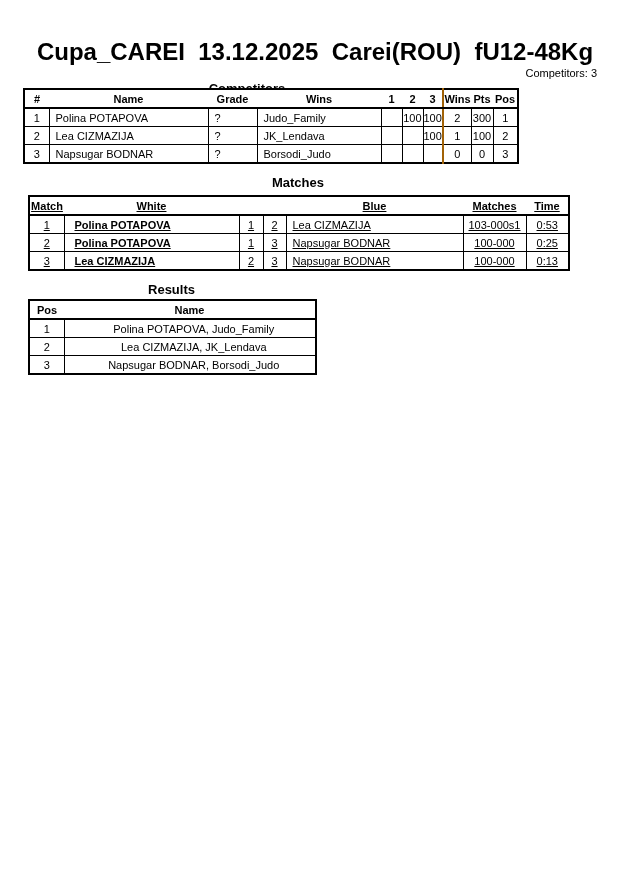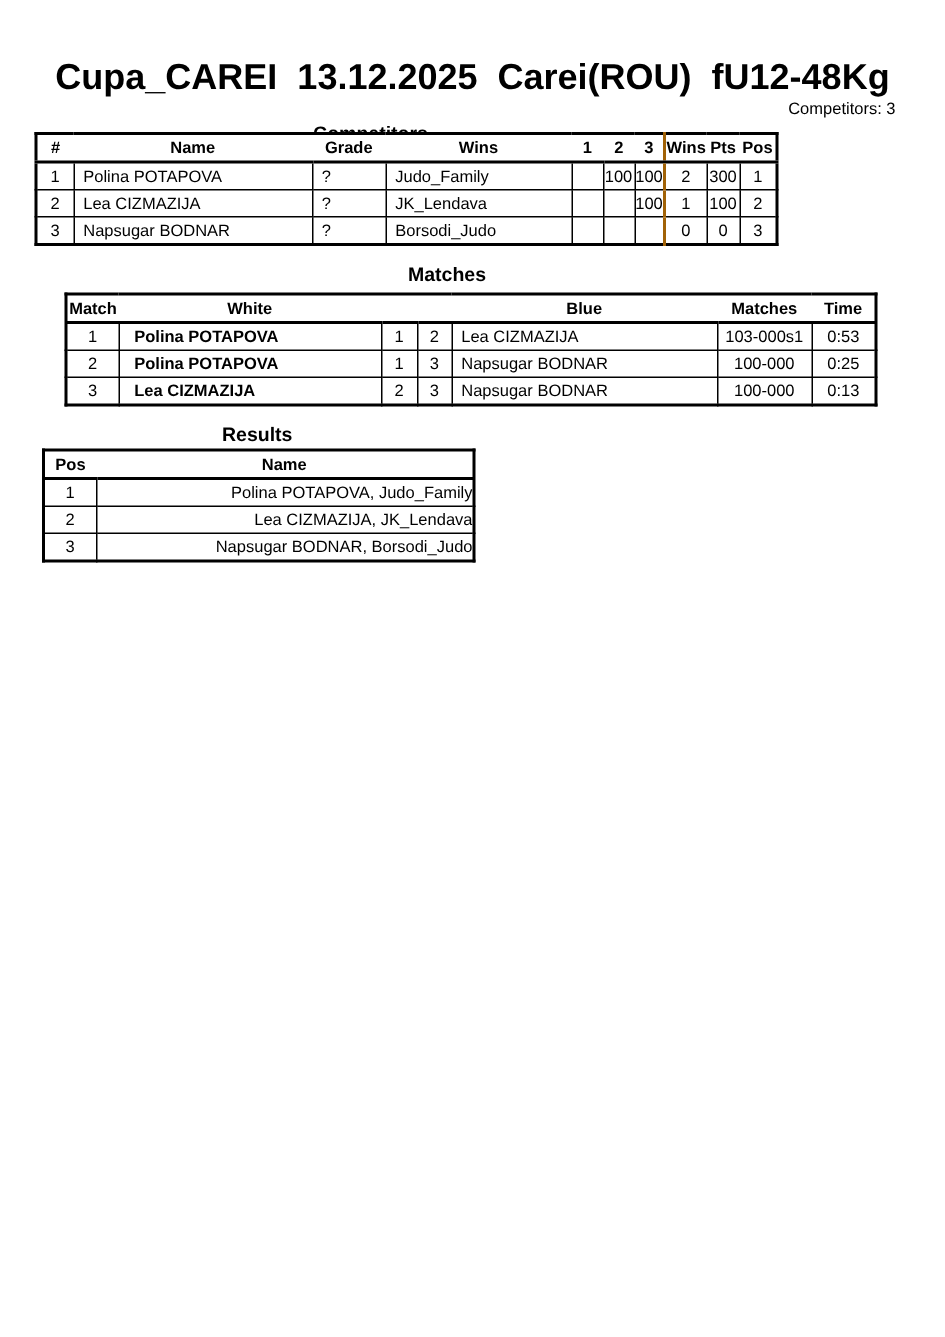--- a/index.html
+++ b/index.html
@@ -29,39 +29,39 @@
     text-align: right;
   }
   table {
     position: absolute;
     border-collapse: collapse;
     table-layout: fixed;
     border: 2px solid #000;
     background: #fff;
   }
   .tbl-competitors { top: 88px;  left: 23px; width: 494px; }
-  .tbl-matches     { top: 195px; left: 43px; width: 540px; }
+  .tbl-matches     { top: 195px; left: 28px; width: 540px; text-decoration: underline; }
   .tbl-results     { top: 299px; left: 28px; width: 287px; }
   td, th {
     border: 1px solid #000;
     font-size: 11px;
     height: 17px;
     padding: 0;
     text-align: center;
     overflow: hidden;
     white-space: nowrap;
   }
   thead th {
     border-left: none; border-right: none;
     border-bottom: 2px solid #000;
     font-weight: bold;
   }
   .l  { text-align: left; padding-left: 6px; }
   .l2 { text-align: left; padding-left: 10px; }
-  .l3 { text-align: right; padding-left: 8px; }
+  .l3 { text-align: center; padding-left: 8px; }
   .r  { text-align: right; padding-right: 1px; }
   .b  { font-weight: bold; }
   th.thick-l, td.thick-l { border-left: 2px solid #a16207; }
 </style>
 </head>
 <body>
 
 <div class="page-title">Cupa_CAREI  13.12.2025  Carei(ROU)  fU12-48Kg</div>
 
 <div class="section-title sec-competitors">Competitors</div>

